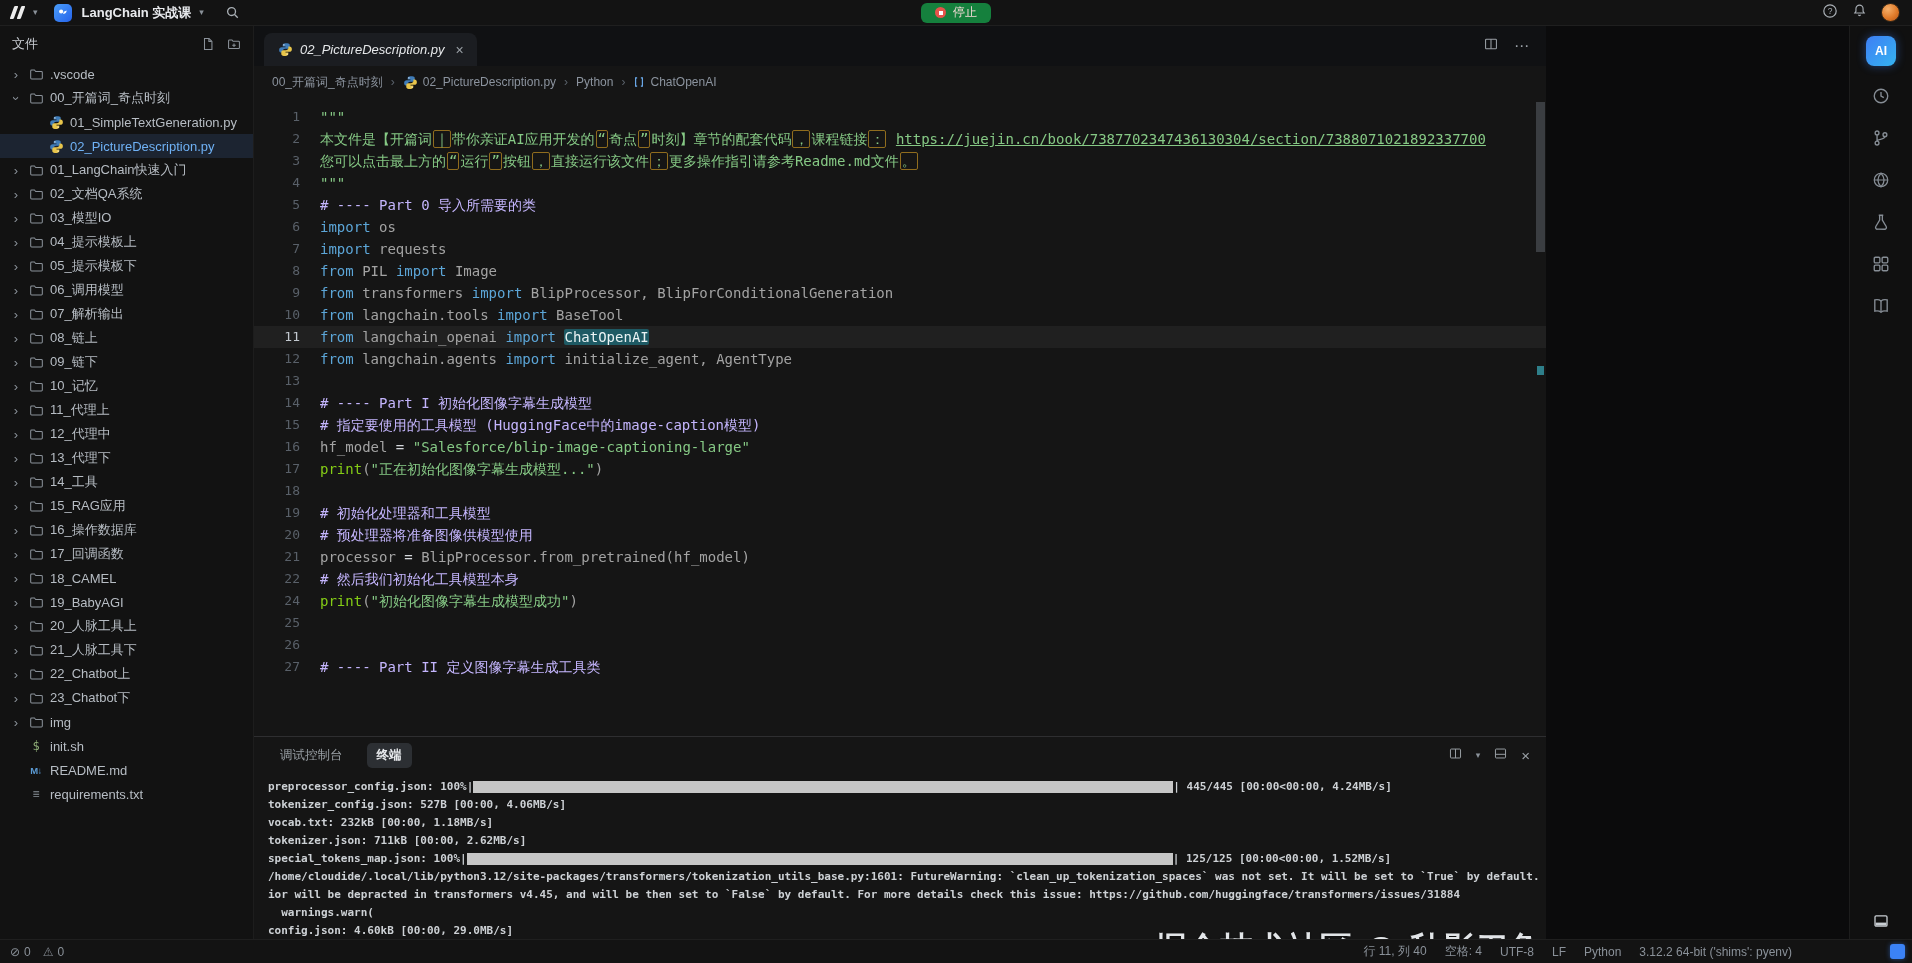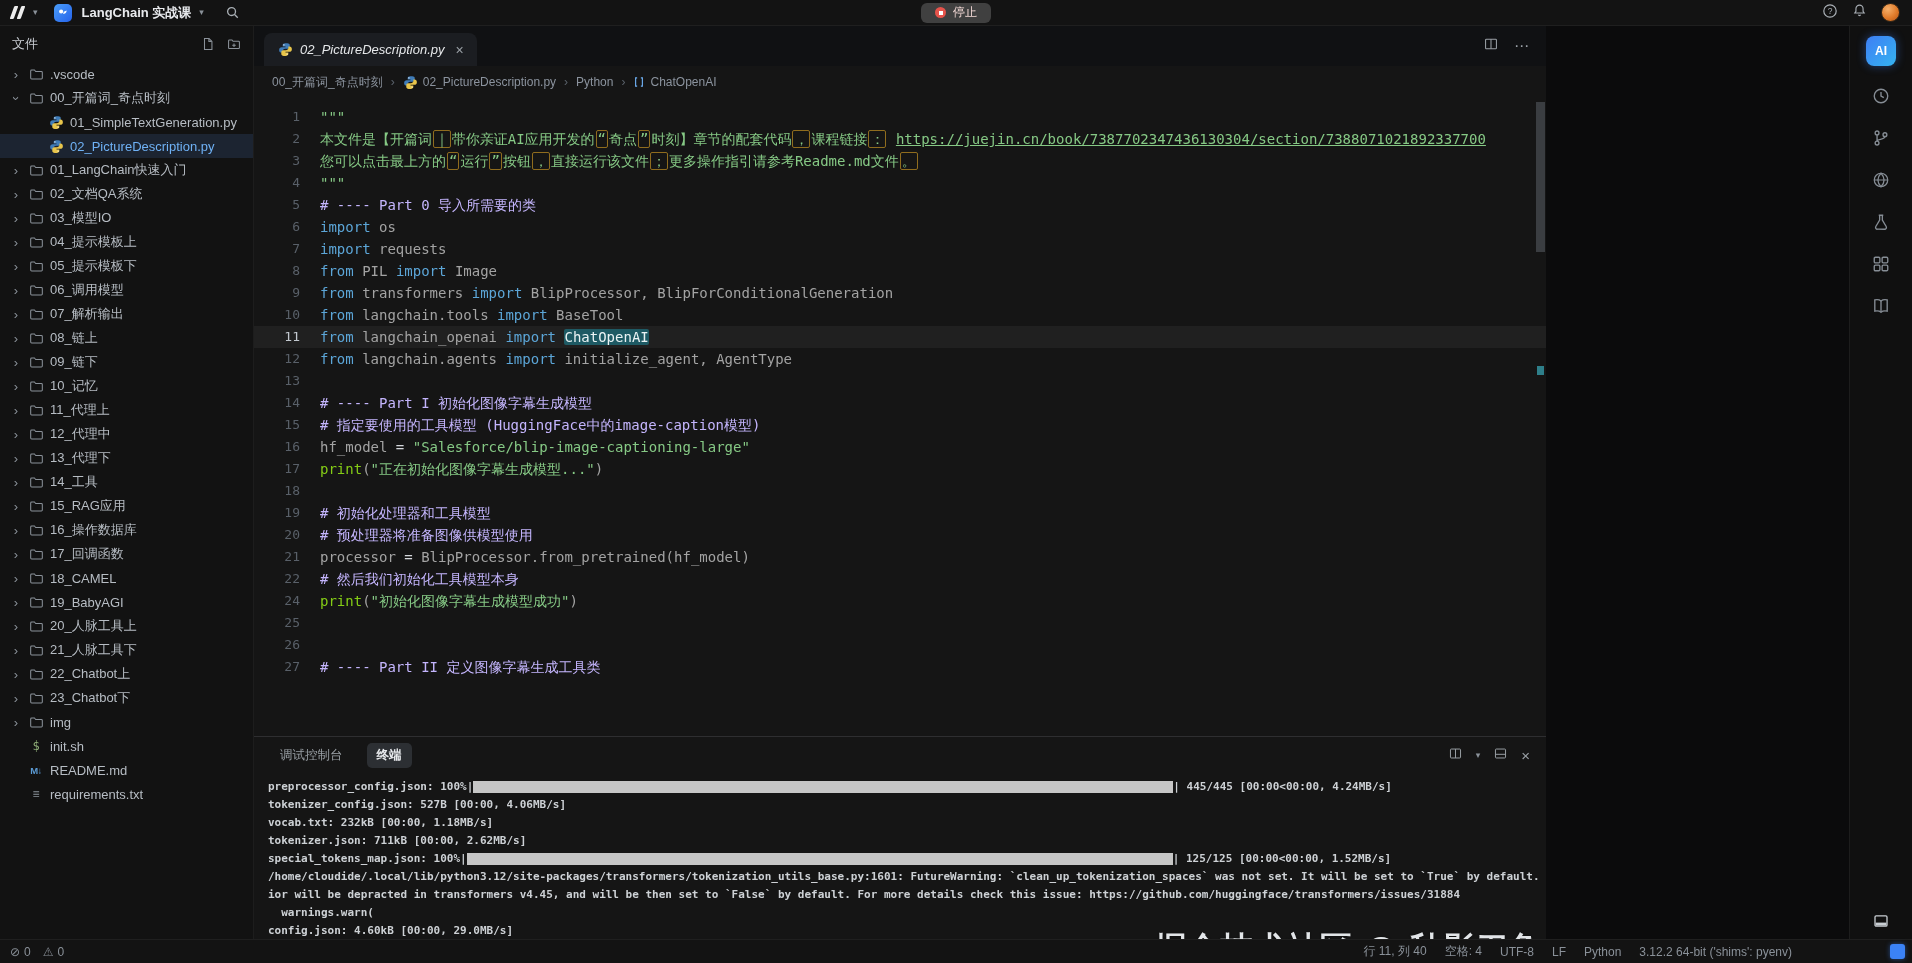--- a/index.html
+++ b/index.html
@@ -11,21 +11,21 @@
   .titlebar { height:26px; flex:none; background:#131313; border-bottom:1px solid #1f1f1f;
     display:flex; align-items:center; padding:0 12px; gap:8px; position:relative; z-index:5; }
   .logo { display:flex; gap:3px; align-items:center; margin-right:2px; }
   .logo i { display:block; width:4px; height:13px; background:#ececec; transform:skewX(-20deg); border-radius:1px; }
   .caret { color:#8a9199; font-size:9px; line-height:1; }
   .ws-icon { width:18px; height:18px; border-radius:5px; margin-left:8px;
     background:linear-gradient(135deg,#4a9df8,#2563eb); display:flex; align-items:center; justify-content:center; }
   .project { color:#e8eaed; font-size:13px; font-weight:700; margin-left:2px; white-space:nowrap; }
   .search-btn { margin-left:10px; width:22px; height:20px; display:flex; align-items:center; justify-content:center; border-radius:4px; }
   .stop-pill { position:absolute; left:50%; top:50%; transform:translate(-50%,-50%);
-    background:#404040; border-radius:6px; height:20px; display:flex; align-items:center; gap:7px; padding:0 14px; }
+    background:#15803d; border-radius:6px; height:20px; display:flex; align-items:center; gap:7px; padding:0 14px; }
   .stop-ic { width:11px; height:11px; border-radius:50%; background:#e5534b; position:relative; }
   .stop-ic::after { content:""; position:absolute; left:3.5px; top:3.5px; width:4px; height:4px; background:#fff; }
   .stop-label { color:#f3d9d6; font-size:12px; }
   .tb-right { margin-left:auto; display:flex; align-items:center; gap:14px; }
   .avatar { width:19px; height:19px; border-radius:50%;
     background:radial-gradient(circle at 35% 30%, #f6b06a 0%, #e07b2a 55%, #b45416 100%); border:1px solid #3a2a18; }
 
   
   .main { flex:1; display:flex; min-height:0; }
 

